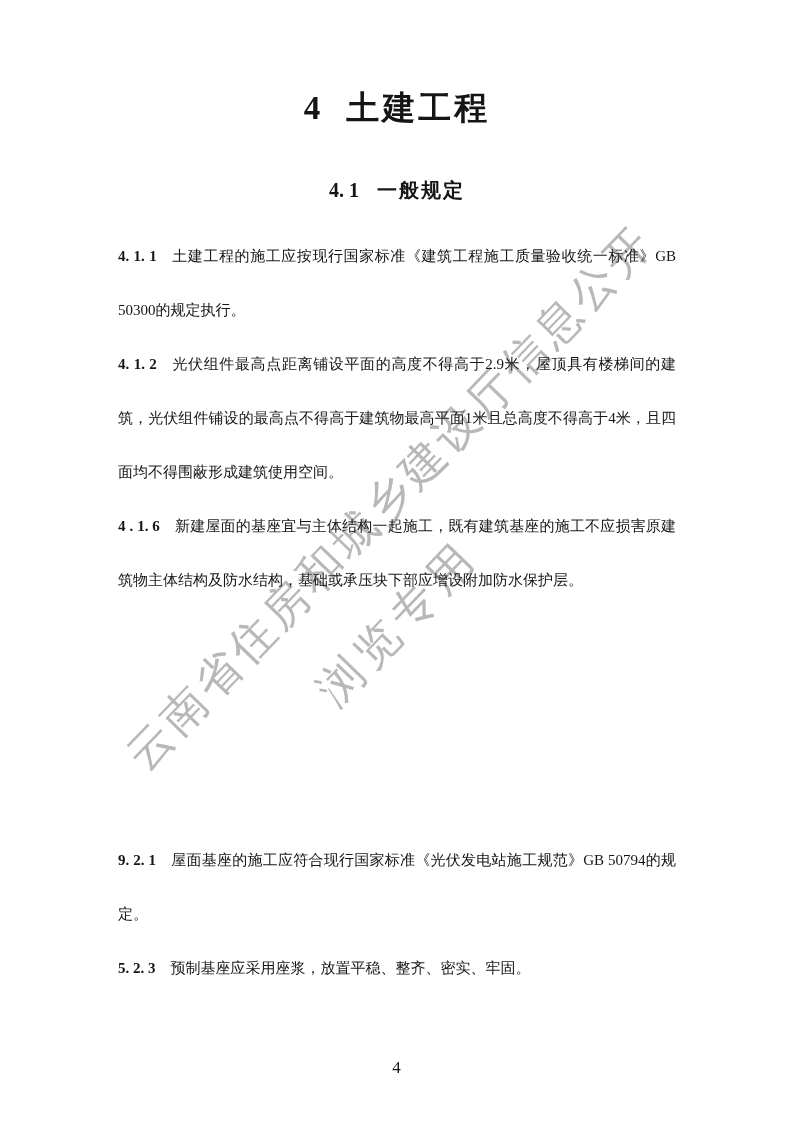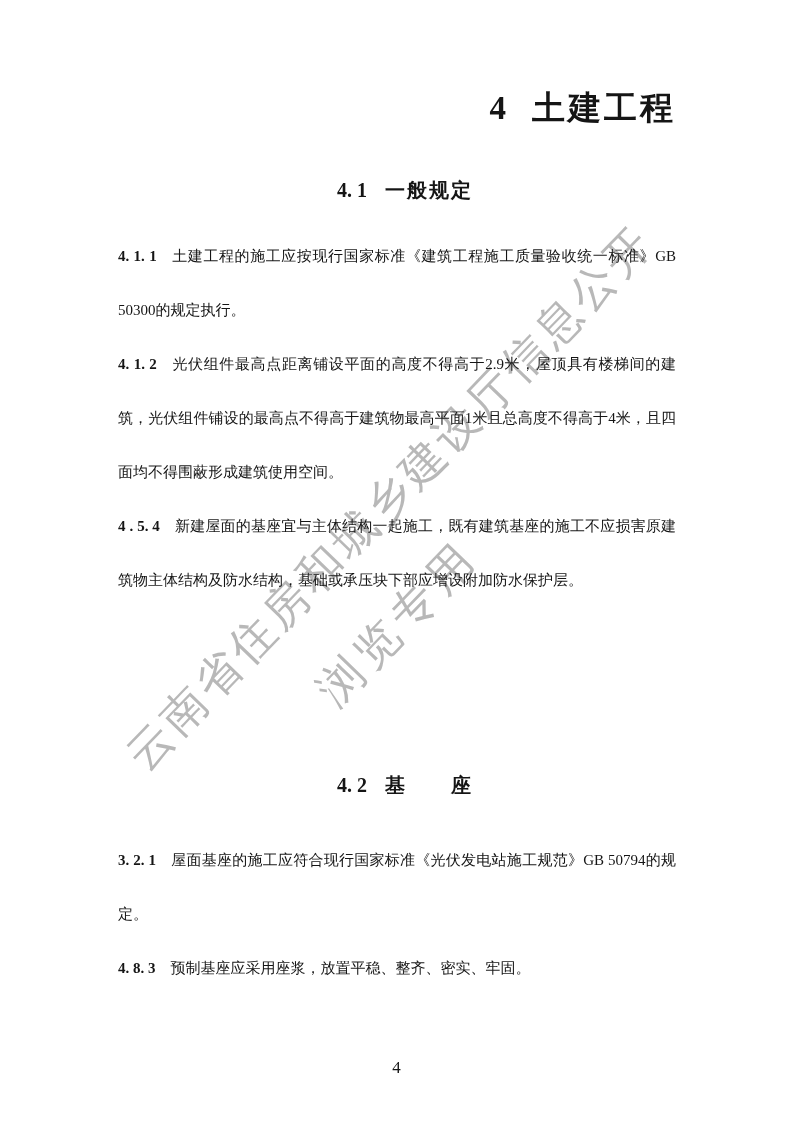--- a/index.html
+++ b/index.html
@@ -41,32 +41,32 @@
     width: 558px;
     top: 0;
     height: 100%;
     z-index: 2;
   }
   .doc-title {
     position: absolute;
     top: 86px;
     left: 0; width: 100%;
     margin: 0;
-    text-align: right;
+    text-align: center;
     font-size: 33px;
     font-weight: bold;
     letter-spacing: 3px;
   }
   .doc-title .t-num {
     margin-right: 26px;
     letter-spacing: 0;
   }
   .sec-head {
     position: absolute;
-    left: 8px; width: 100%;
+    left: 0; width: 100%;
     margin: 0;
     text-align: center;
     font-size: 20px;
     font-weight: bold;
   }
   .sec-head .h-num {
     font-family: "Liberation Serif", "DejaVu Serif", serif;
     margin-right: 18px;
   }
   .sec-head .h-text {
@@ -111,27 +111,26 @@
 
   <div class="content">
 
     <h1 class="doc-title"><span class="t-num">4</span><span class="t-text">土建工程</span></h1>
 
     <h2 class="sec-head" id="sec-head-1"><span class="h-num">4. 1</span><span class="h-text">一般规定</span></h2>
 
     <div class="clauses" id="clauses-1">
       <p class="clause"><b class="cnum">4. 1. 1</b><span class="ctext">土建工程的施工应按现行国家标准《建筑工程施工质量验收统一标准》GB 50300的规定执行。</span></p>
       <p class="clause"><b class="cnum">4. 1. 2</b><span class="ctext">光伏组件最高点距离铺设平面的高度不得高于2.9米，屋顶具有楼梯间的建筑，光伏组件铺设的最高点不得高于建筑物最高平面1米且总高度不得高于4米，且四面均不得围蔽形成建筑使用空间。</span></p>
-      <p class="clause"><b class="cnum">4 . 5. 4</b><span class="ctext">新建屋面的基座宜与主体结构一起施工，既有建筑基座的施工不应损害原建筑物主体结构及防水结构，基础或承压块下部应增设附加防水保护层。</span></p>
+      <p class="clause"><b class="cnum">4 . 1. 6</b><span class="ctext">新建屋面的基座宜与主体结构一起施工，既有建筑基座的施工不应损害原建筑物主体结构及防水结构，基础或承压块下部应增设附加防水保护层。</span></p>
     </div>
 
-    <h2 class="sec-head" id="sec-head-2"><span class="h-num">4. 2</span><span class="h-text">基　　座</span></h2>
 
     <div class="clauses" id="clauses-2">
-      <p class="clause"><b class="cnum">3. 2. 1</b><span class="ctext">屋面基座的施工应符合现行国家标准《光伏发电站施工规范》GB 50794的规定。</span></p>
-      <p class="clause"><b class="cnum">4. 8. 3</b><span class="ctext">预制基座应采用座浆，放置平稳、整齐、密实、牢固。</span></p>
+      <p class="clause"><b class="cnum">9. 2. 1</b><span class="ctext">屋面基座的施工应符合现行国家标准《光伏发电站施工规范》GB 50794的规定。</span></p>
+      <p class="clause"><b class="cnum">5. 2. 3</b><span class="ctext">预制基座应采用座浆，放置平稳、整齐、密实、牢固。</span></p>
     </div>
 
   </div>
 
   <div class="page-number">4</div>
 
 </div>
 
 </body></html>

